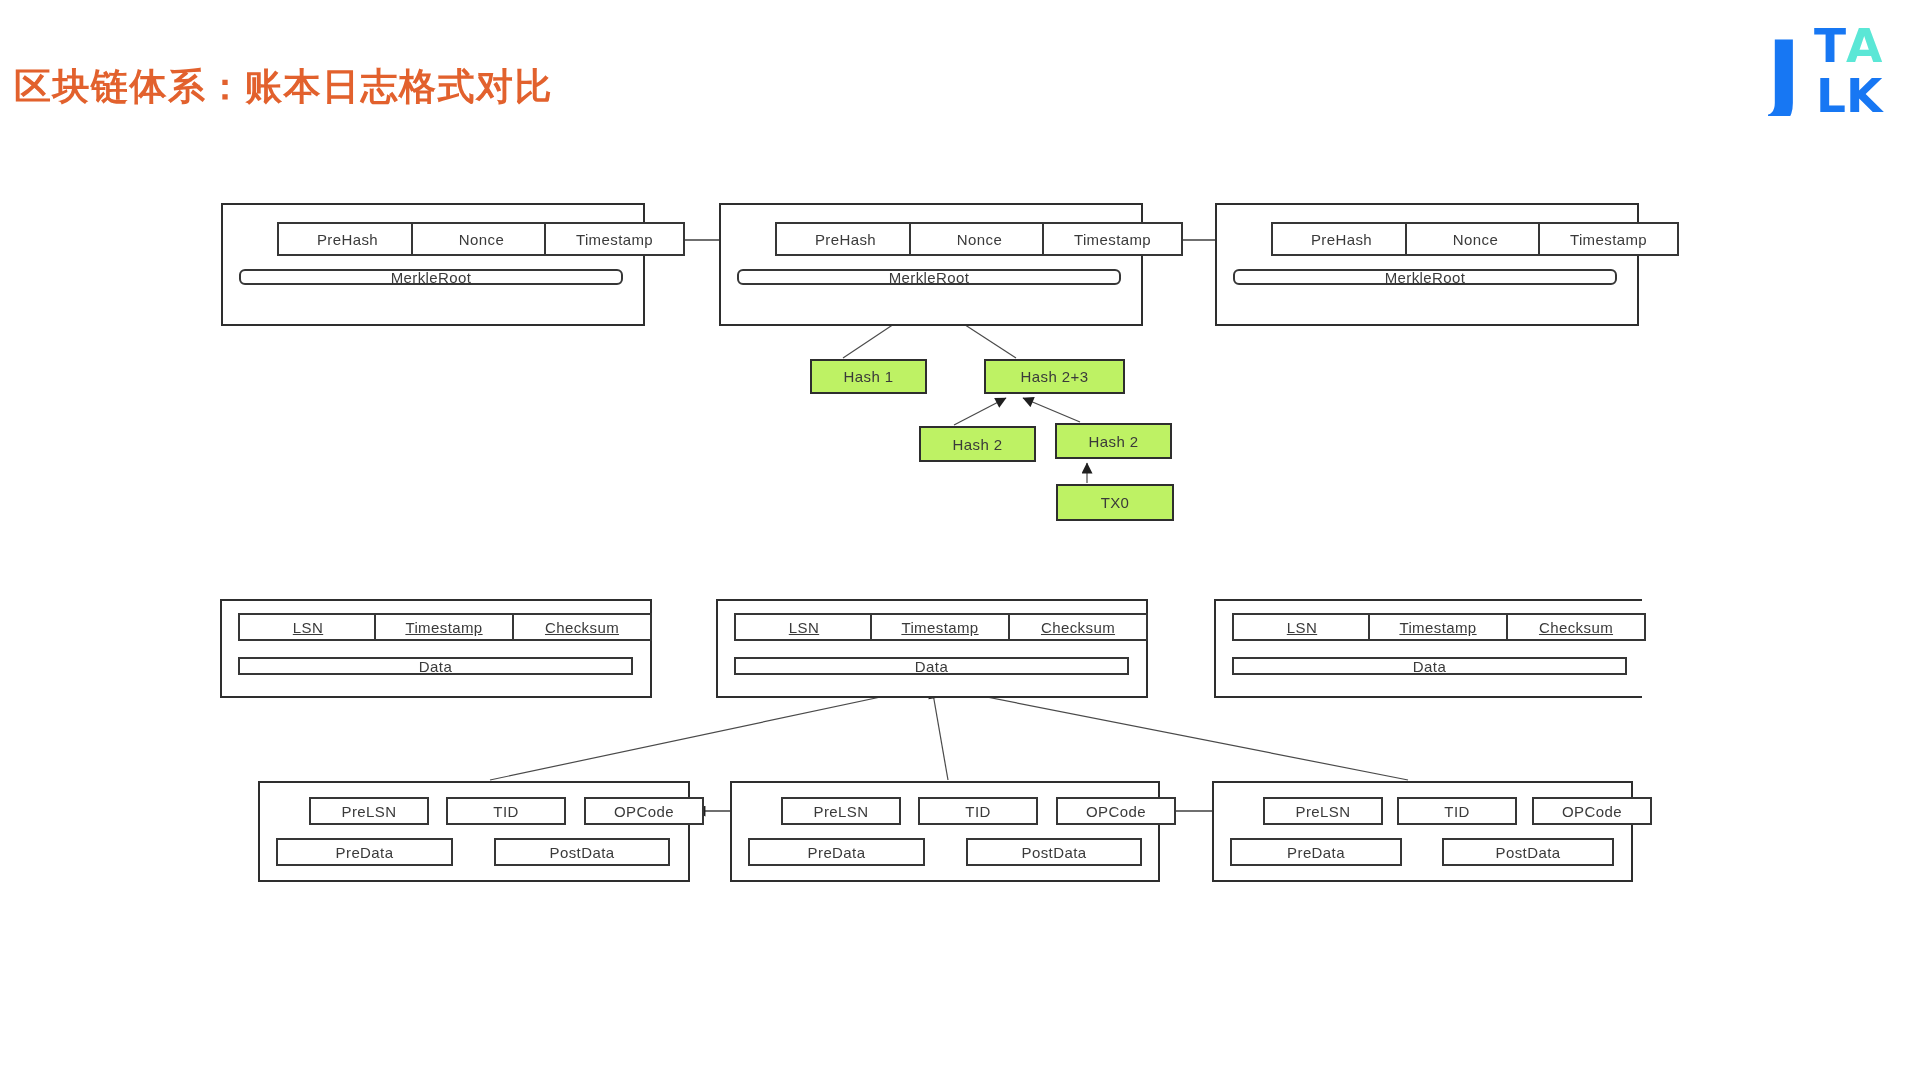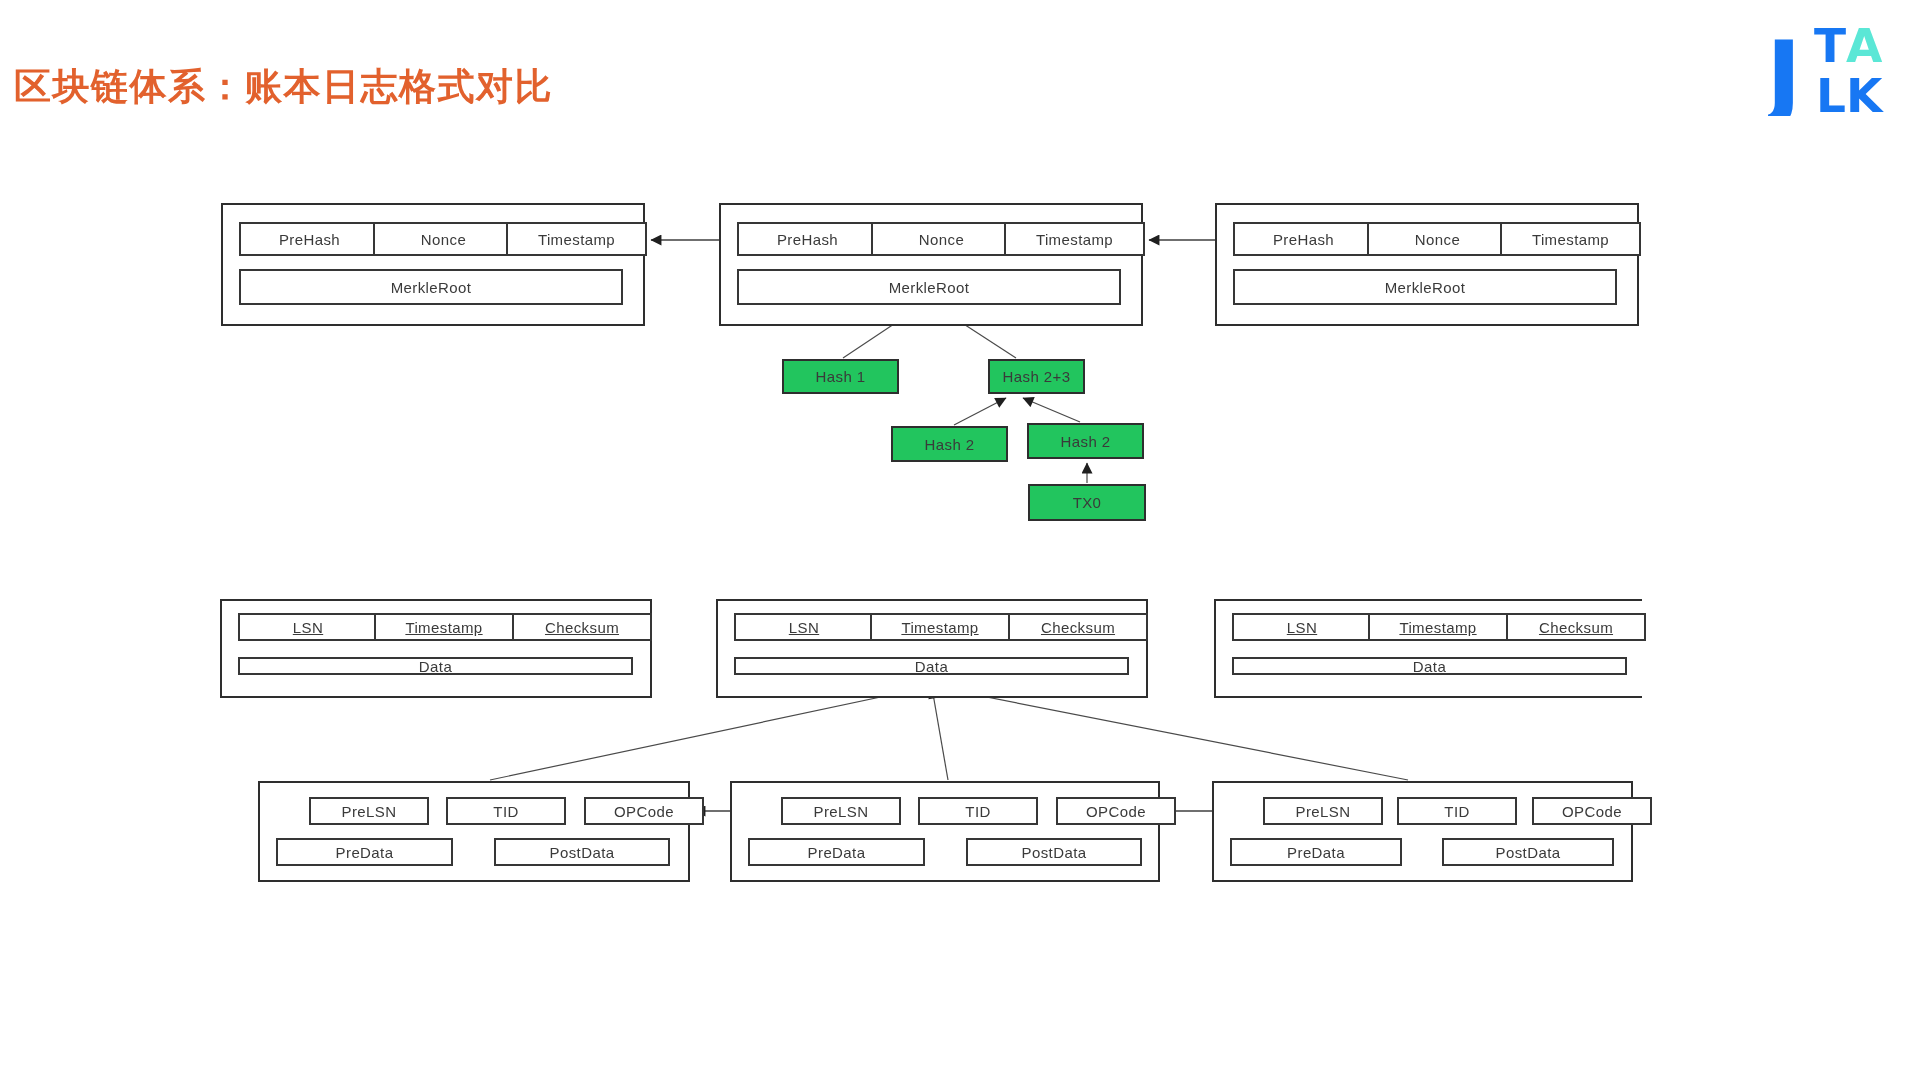--- a/index.html
+++ b/index.html
@@ -5,29 +5,29 @@
   html,body{margin:0;padding:0;background:#ffffff;}
   .slide{position:relative;width:1920px;height:1080px;background:#ffffff;overflow:hidden;
          font-family:"Liberation Sans",sans-serif;}
   .title{position:absolute;left:14px;top:30px;font-size:37px;font-weight:bold;
          color:#e2612d;letter-spacing:1.5px;white-space:nowrap;z-index:2;margin-top:32px;}
   .wires{position:absolute;left:0;top:0;z-index:1;}
   .block{position:absolute;border:2px solid #2e2e2e;background:#ffffff;z-index:2;box-sizing:border-box;}
   .fbox{position:absolute;border:2px solid #363636;background:#ffffff;box-sizing:border-box;
         display:flex;align-items:center;justify-content:center;
         font-size:15px;color:#3a3a3a;letter-spacing:.4px;white-space:nowrap;}
-  .mnode{position:absolute;border:2px solid #2e2e2e;background:#22c55e;box-sizing:border-box;
+  .mnode{position:absolute;border:2px solid #2e2e2e;background:#bef264;box-sizing:border-box;
         display:flex;align-items:center;justify-content:center;
-        font-size:15px;color:#3a3a3a;letter-spacing:.4px;z-index:2;}
+        font-size:15px;color:#3a3a3a;letter-spacing:.4px;z-index:2;margin-left:28px;}
   .chain{top:203px;width:424px;height:123px;}
   .page{top:599px;width:432px;height:99px;}
   .page-open{border-right:none;width:428px;}
   .record{top:781px;width:432px;height:101px;}
-  .cfield{top:17px;width:141px;height:34px;}
-  .cwide{top:64px;left:16px;width:384px;height:36px;}
+  .cfield{top:17px;width:141px;height:34px;margin-left:38px;}
+  .cwide{top:64px;left:16px;width:384px;height:16px;border-radius:6px;}
   .pfield{top:12px;width:140px;height:28px;text-decoration:underline;}
   .pwide{top:56px;left:16px;width:395px;height:18px;text-align:right;}
   .rfield{top:14px;width:120px;height:28px;margin-left:33px;}
   .r2{top:55px;height:28px;}
   .logo{position:absolute;left:1768px;top:20px;z-index:2;}
 </style>
 </head>
 <body>
 
 <div class="slide">
@@ -79,21 +79,21 @@
     <div class="fbox cwide">MerkleRoot</div>
   </div>
   <div class="block chain" style="left:1215px;">
     <div class="fbox cfield" style="left:16px;">PreHash</div>
     <div class="fbox cfield" style="left:150px;">Nonce</div>
     <div class="fbox cfield" style="left:283px;">Timestamp</div>
     <div class="fbox cwide">MerkleRoot</div>
   </div>
 
   <div class="mnode" style="left:782px;top:359px;width:117px;height:35px;">Hash 1</div>
-  <div class="mnode" style="left:988px;top:359px;width:97px;height:35px;">Hash 2+3</div>
+  <div class="mnode" style="left:956px;top:359px;width:141px;height:35px;">Hash 2+3</div>
   <div class="mnode" style="left:891px;top:426px;width:117px;height:36px;">Hash 2</div>
   <div class="mnode" style="left:1027px;top:423px;width:117px;height:36px;">Hash 2</div>
   <div class="mnode" style="left:1028px;top:484px;width:118px;height:37px;">TX0</div>
 
   <div class="block page" style="left:220px;">
     <div class="fbox pfield" style="left:16px;">LSN</div>
     <div class="fbox pfield" style="left:152px;">Timestamp</div>
     <div class="fbox pfield" style="left:290px;">Checksum</div>
     <div class="fbox pwide">Data</div>
   </div>

